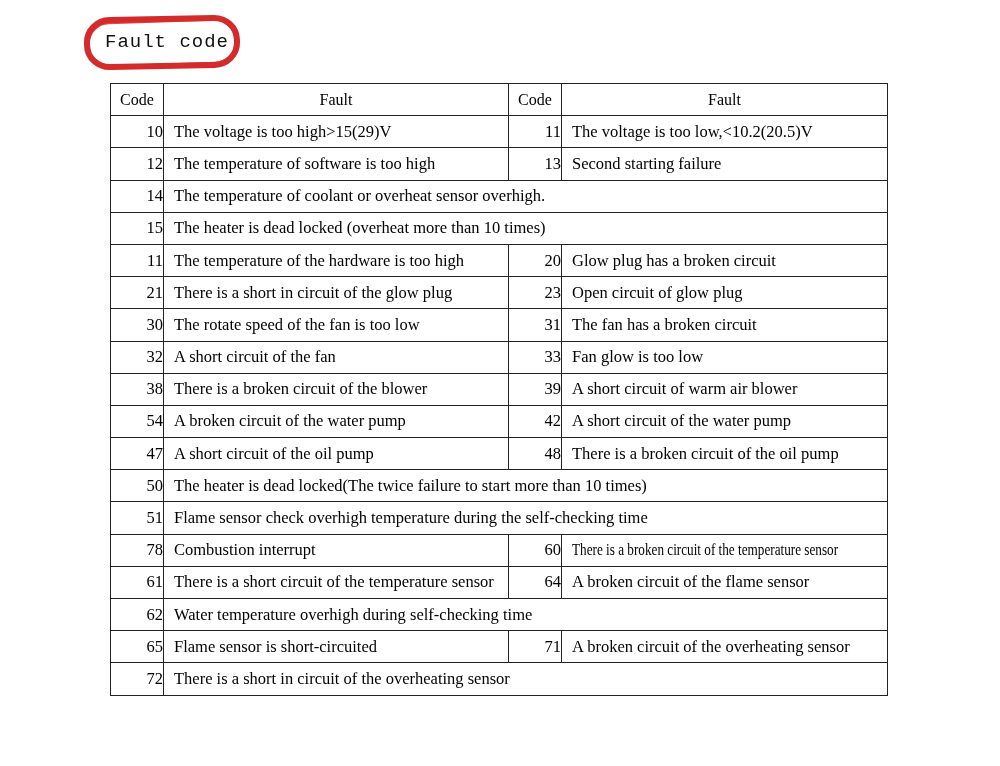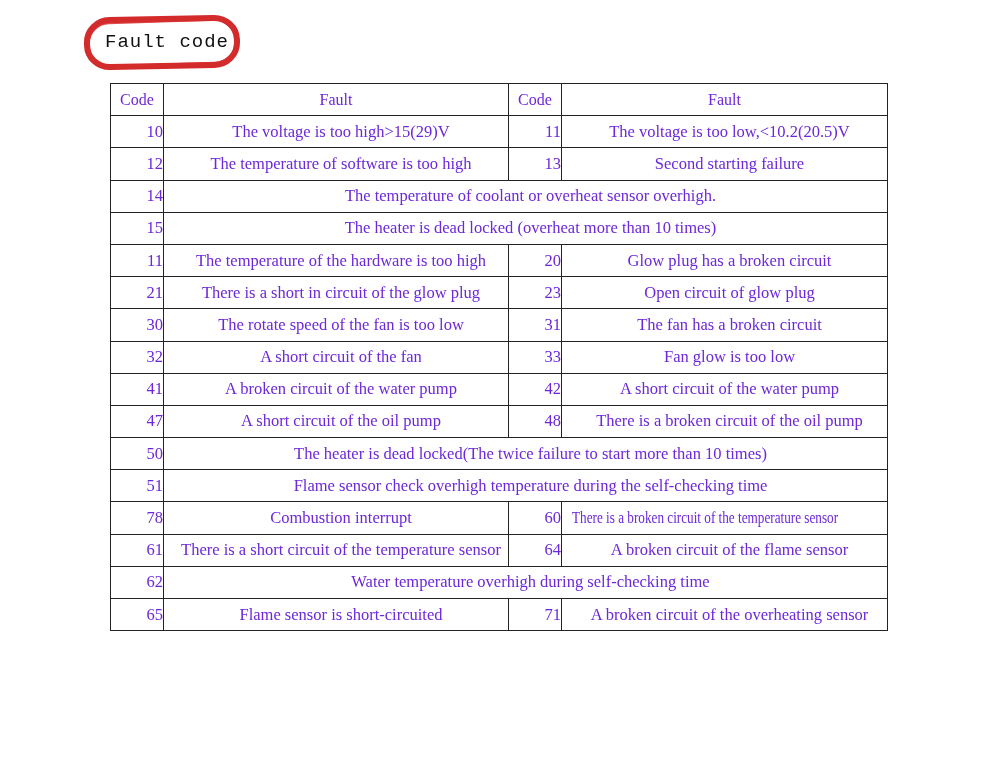--- a/index.html
+++ b/index.html
@@ -44,41 +44,41 @@
   
   .fault-table {
     position: absolute;
     left: 110px;
     top: 83px;
     width: 777px;
     border-collapse: collapse;
     table-layout: fixed;
     font-family: "Liberation Serif", serif;
     font-size: 16.5px;
-    color: #6d28d9;
+    color: #000000;
   }
   .fault-table th,
   .fault-table td {
     border: 1px solid #222;
     height: 31.2px;
     padding: 0;
     overflow: hidden;
     white-space: nowrap;
     vertical-align: middle;
   }
   .fault-table th {
     font-weight: normal;
     text-align: center;
     font-size: 16px;
   }
   .fault-table td.code {
     text-align: right;
   }
   .fault-table td.fault {
-    text-align: center;
+    text-align: left;
     padding-left: 10px;
   }
   .fault-table td.fault span {
     display: inline-block;
     transform-origin: left center;
   }
   .fault-table td.fault span.condensed {
     transform: scaleX(0.80);
   }
 </style>
@@ -149,21 +149,27 @@
           <td class="code">31</td>
           <td class="fault"><span>The fan has a broken circuit</span></td>
         </tr>
         <tr>
           <td class="code">32</td>
           <td class="fault"><span>A short circuit of the fan</span></td>
           <td class="code">33</td>
           <td class="fault"><span>Fan glow is too low</span></td>
         </tr>
         <tr>
-          <td class="code">41</td>
+          <td class="code">38</td>
+          <td class="fault"><span>There is a broken circuit of the blower</span></td>
+          <td class="code">39</td>
+          <td class="fault"><span>A short circuit of warm air blower</span></td>
+        </tr>
+        <tr>
+          <td class="code">54</td>
           <td class="fault"><span>A broken circuit of the water pump</span></td>
           <td class="code">42</td>
           <td class="fault"><span>A short circuit of the water pump</span></td>
         </tr>
         <tr>
           <td class="code">47</td>
           <td class="fault"><span>A short circuit of the oil pump</span></td>
           <td class="code">48</td>
           <td class="fault"><span>There is a broken circuit of the oil pump</span></td>
         </tr>
@@ -190,16 +196,20 @@
         <tr>
           <td class="code">62</td>
           <td class="fault" colspan="3"><span>Water temperature overhigh during self-checking time</span></td>
         </tr>
         <tr>
           <td class="code">65</td>
           <td class="fault"><span>Flame sensor is short-circuited</span></td>
           <td class="code">71</td>
           <td class="fault"><span>A broken circuit of the overheating sensor</span></td>
         </tr>
+        <tr>
+          <td class="code">72</td>
+          <td class="fault" colspan="3"><span>There is a short in circuit of the overheating sensor</span></td>
+        </tr>
       </tbody>
   </table>
 
 </div>
 
 </body></html>

